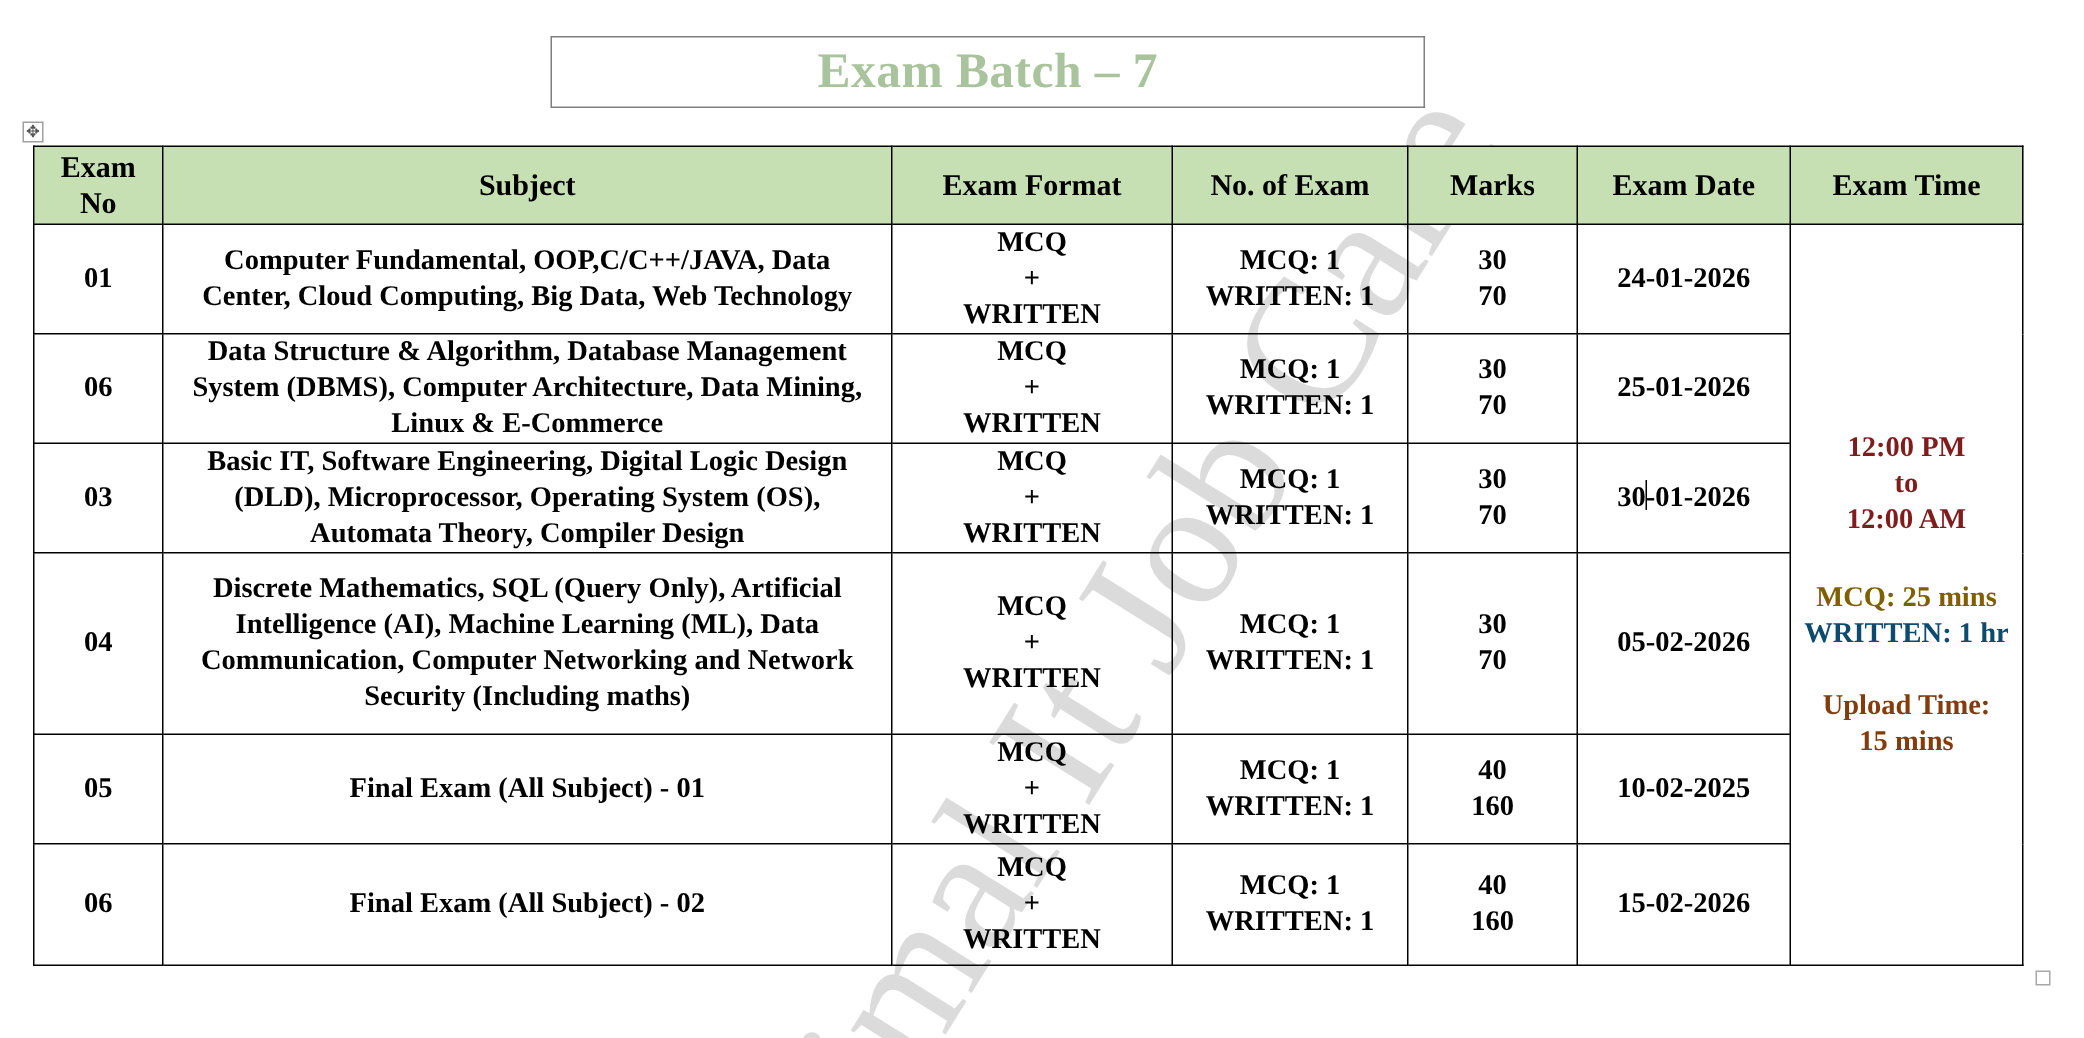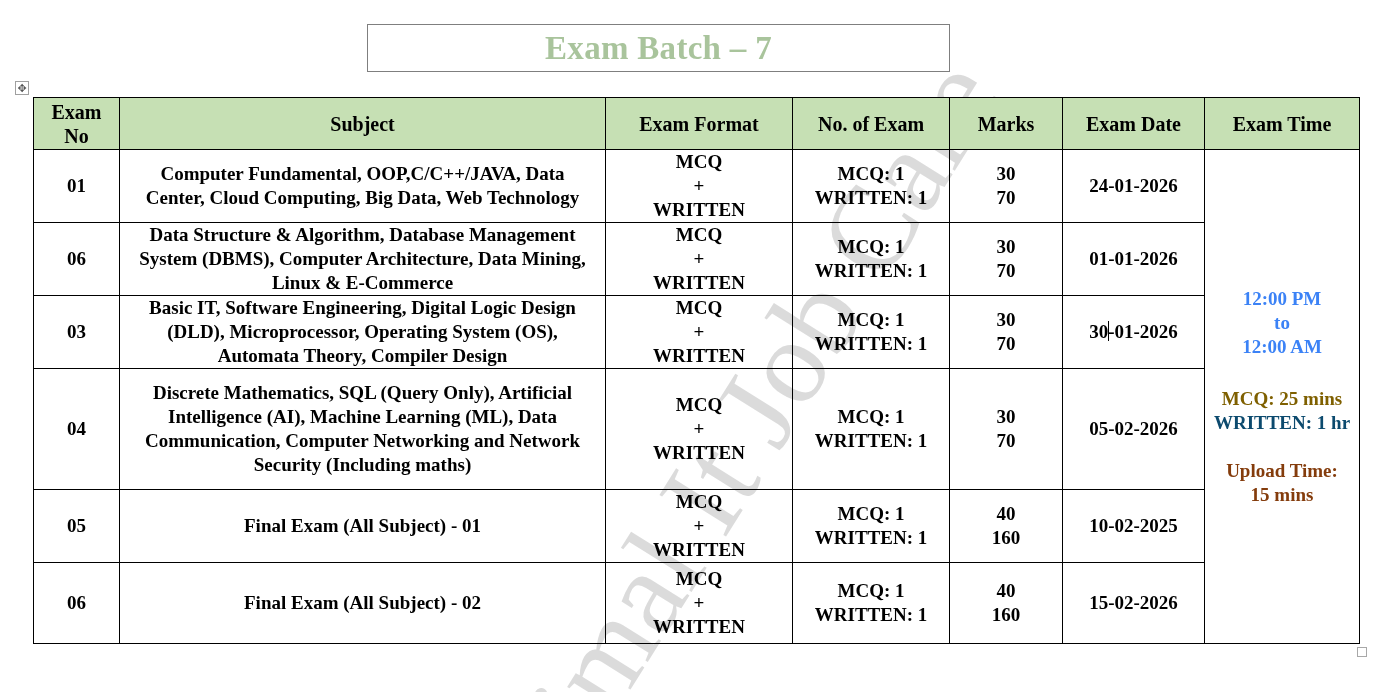--- a/index.html
+++ b/index.html
@@ -21,35 +21,35 @@
     position: absolute; left: 15px; top: 81px; width: 14px; height: 14px;
     border: 1px solid #a0a0a0; box-sizing: border-box; background: #fff;
     display: flex; align-items: center; justify-content: center;
     font-size: 11px; color: #555; line-height: 1;
   }
   .resize-handle {
     position: absolute; left: 1357px; top: 647px; width: 10px; height: 10px;
     border: 1px solid #a8a8a8; box-sizing: border-box; background: #fff;
   }
   table.schedule {
-    position: absolute; left: 33px; top: 97px;
+    position: absolute; left: 22px; top: 97px;
     border-collapse: collapse; table-layout: fixed;
     width: 1326px;
   }
   table.schedule th, table.schedule td {
     border: 1.5px solid #000; text-align: center; vertical-align: middle;
     padding: 0 4px; font-size: 19px; line-height: 24px;
   }
   table.schedule th {
     background: #c6e0b4; font-weight: bold; height: 51px; font-size: 20px;
   }
   table.schedule td { font-weight: bold; }
   td.exam-no { font-weight: bold; }
   td.time-cell { font-weight: normal; }
-  .time-range { font-weight: bold; color: #3b82f6; }
+  .time-range { font-weight: bold; color: #7f1d1d; }
   .duration { color: #7f6000; margin-top: 28px; }
   .upload { color: #843c0c; margin-top: 24px; }
   .subject-text { display: block; padding: 0 8px; }
   .cursor {
     display: inline-block; width: 1px; height: 20px; background: #000;
     vertical-align: -3px; margin: 0 -0.5px;
   }
   .watermark {
     position: absolute; left: 380px; top: 330px;
     font-size: 120px; color: rgba(160,160,160,0.38);
@@ -133,21 +133,21 @@
         <div>WRITTEN</div>
       </td>
       <td>
         <div>MCQ: 1</div>
         <div>WRITTEN: 1</div>
       </td>
       <td>
         <div>30</div>
         <div>70</div>
       </td>
-      <td>01-01-2026</td>
+      <td>25-01-2026</td>
     </tr>
 
     <tr style="height:73px">
       <td class="exam-no">03</td>
       <td>
           <span class="subject-text">Basic IT, Software Engineering,  Digital Logic Design (DLD), Microprocessor, Operating System (OS), Automata Theory, Compiler Design</span>
         </td>
       <td>
         <div>MCQ</div>
         <div>+</div>

